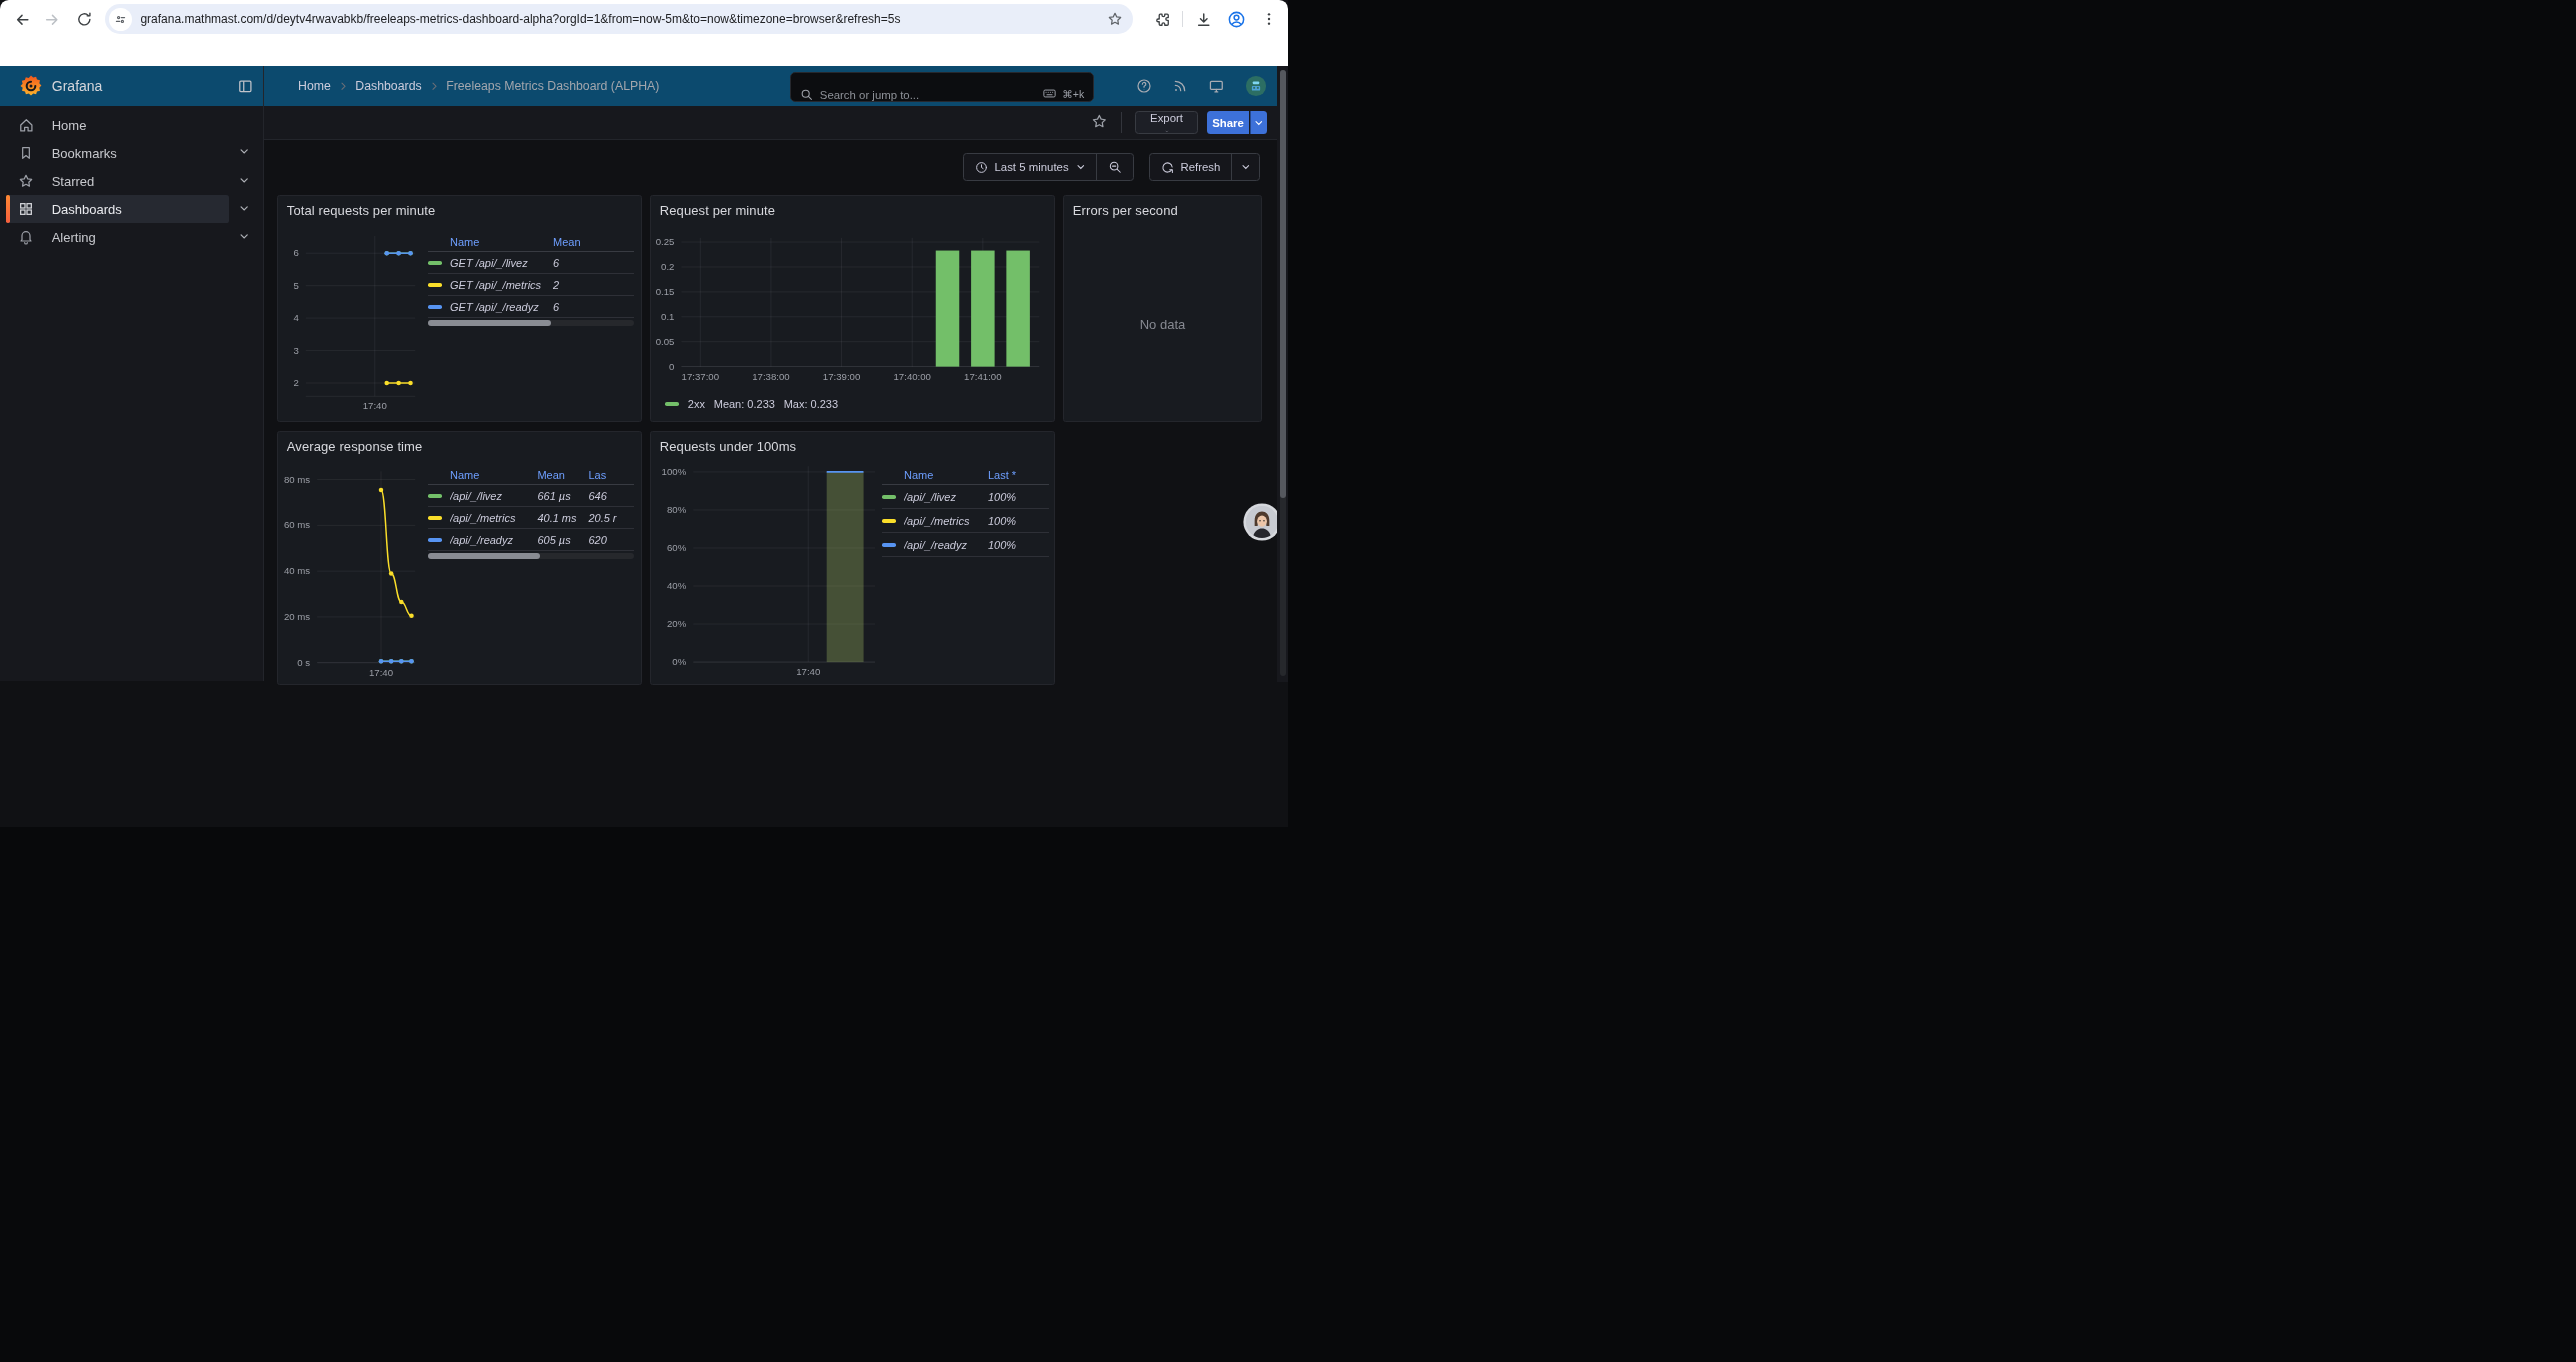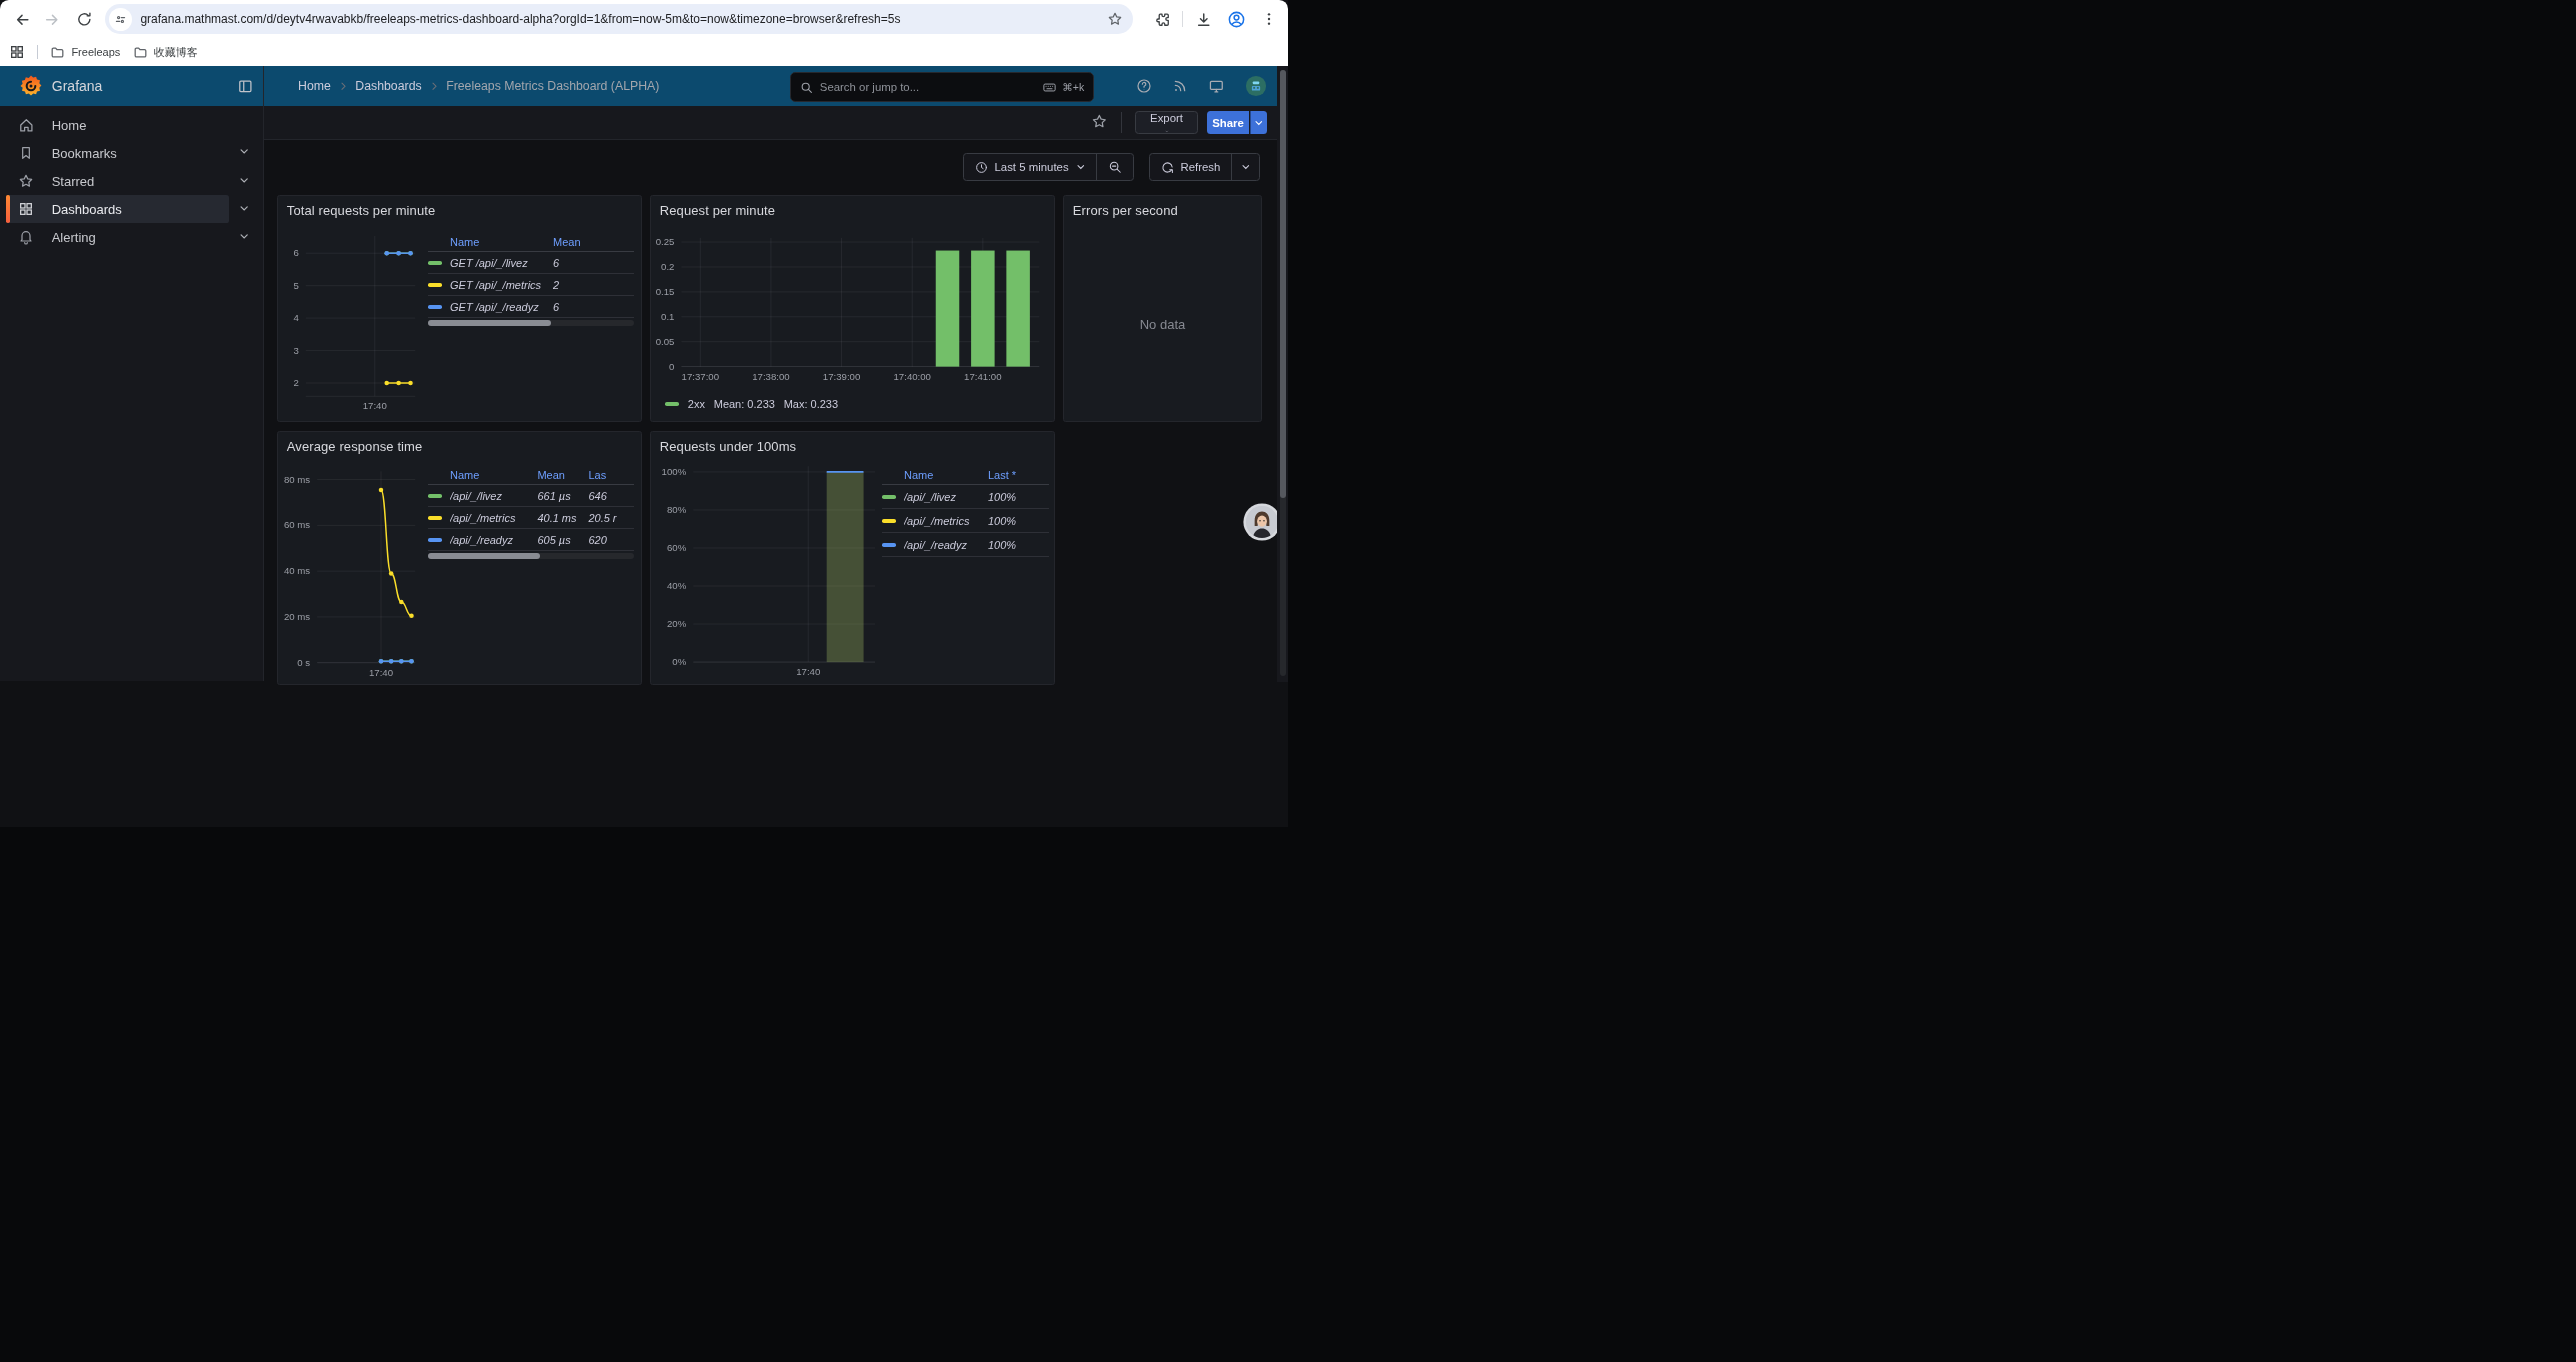--- a/index.html
+++ b/index.html
@@ -26,21 +26,21 @@
 
   
   .gf-header{left:0;top:66px;width:1288px;height:40px;background:#0c4a6e;border-bottom:0.9px solid #23252B;}
   .brand{position:absolute;left:0;top:0;width:263px;height:40px;border-right:0.9px solid #23252B;
          display:flex;align-items:center;}
   .brand-name{margin-left:8.8px;font-size:14px;color:#D5D6DB;}
   .crumbs{position:absolute;left:298px;top:0;height:40px;display:flex;align-items:center;gap:7px;font-size:12.3px;}
   .crumb-a{color:#CCCCDC;}
   .crumb-cur{color:#A3A6AD;}
   .gf-search{position:absolute;left:790px;top:6.1px;width:302px;height:28px;background:#0C0D10;
-             border:0.9px solid #26282E;border-radius:5.3px;display:flex;align-items:center;}
+             border:0.9px solid #26282E;border-radius:5.3px;display:flex;align-items:flex-end;}
   .gf-search .ph{margin-left:7px;font-size:11.4px;color:#8E9198;flex:1;}
   .gf-search .kbd{display:flex;align-items:center;gap:5.3px;margin-right:8.8px;color:#9DA0A8;font-size:10.5px;}
   .hdr-icons{position:absolute;left:1136px;top:0;height:40px;display:flex;align-items:center;gap:20px;color:#A9ACB3;}
 
   .subhdr{left:263px;top:106px;width:1014px;height:33px;background:#17181D;border-bottom:0.9px solid #23252B;}
   .btn{display:flex;align-items:center;justify-content:center;gap:6.1px;font-size:11.4px;color:#CCCCDC;
        background:#1D1F26;border:0.9px solid #383B42;border-radius:3.5px;box-sizing:border-box;}
   .btn-blue{background:#3D71D9;border:none;color:#fff;font-weight:bold;}
 
   .tp-group{display:flex;align-items:center;background:#15161B;border:0.9px solid #383B42;border-radius:3.5px;
@@ -151,43 +151,20 @@
       <div class="btn-ic">
         <svg width="16" height="16" viewBox="0 0 24 24" fill="#3c4043">
             <circle cx="12" cy="5" r="1.8"></circle>
             <circle cx="12" cy="12" r="1.8"></circle>
             <circle cx="12" cy="19" r="1.8"></circle>
           </svg>
       </div>
     </div>
   </div>
 
-  <div class="abs bookmarks">
-    <div>
-      <svg width="16" height="16" viewBox="0 0 24 24" fill="none" stroke="#3c4043" stroke-width="2">
-          <rect x="4" y="4" width="6.5" height="6.5"></rect>
-          <rect x="13.5" y="4" width="6.5" height="6.5"></rect>
-          <rect x="4" y="13.5" width="6.5" height="6.5"></rect>
-          <rect x="13.5" y="13.5" width="6.5" height="6.5"></rect>
-        </svg>
-    </div>
-    <div class="bm-div"></div>
-    <div class="bm">
-      <svg width="15" height="15" viewBox="0 0 24 24" fill="none" stroke="#5f6368" stroke-width="2" stroke-linejoin="round">
-          <path d="M3.5 7a2 2 0 0 1 2-2H9l2 2.2h7.5a2 2 0 0 1 2 2V17a2 2 0 0 1-2 2h-13a2 2 0 0 1-2-2z"></path>
-        </svg>
-      <span>Freeleaps</span>
-    </div>
-    <div class="bm">
-      <svg width="15" height="15" viewBox="0 0 24 24" fill="none" stroke="#5f6368" stroke-width="2" stroke-linejoin="round">
-          <path d="M3.5 7a2 2 0 0 1 2-2H9l2 2.2h7.5a2 2 0 0 1 2 2V17a2 2 0 0 1-2 2h-13a2 2 0 0 1-2-2z"></path>
-        </svg>
-      <span>收藏博客</span>
-    </div>
-  </div>
 
   <div class="abs gf-header">
     <div class="brand">
       <div style="margin-left:19px;">
         <svg width="24" height="24" viewBox="0 0 24 24">
           <defs>
               <linearGradient id="glg" x1="0" y1="0" x2="0" y2="1">
                 <stop offset="0" stop-color="#F2561C"></stop>
                 <stop offset="1" stop-color="#FCB42A"></stop>
               </linearGradient>

